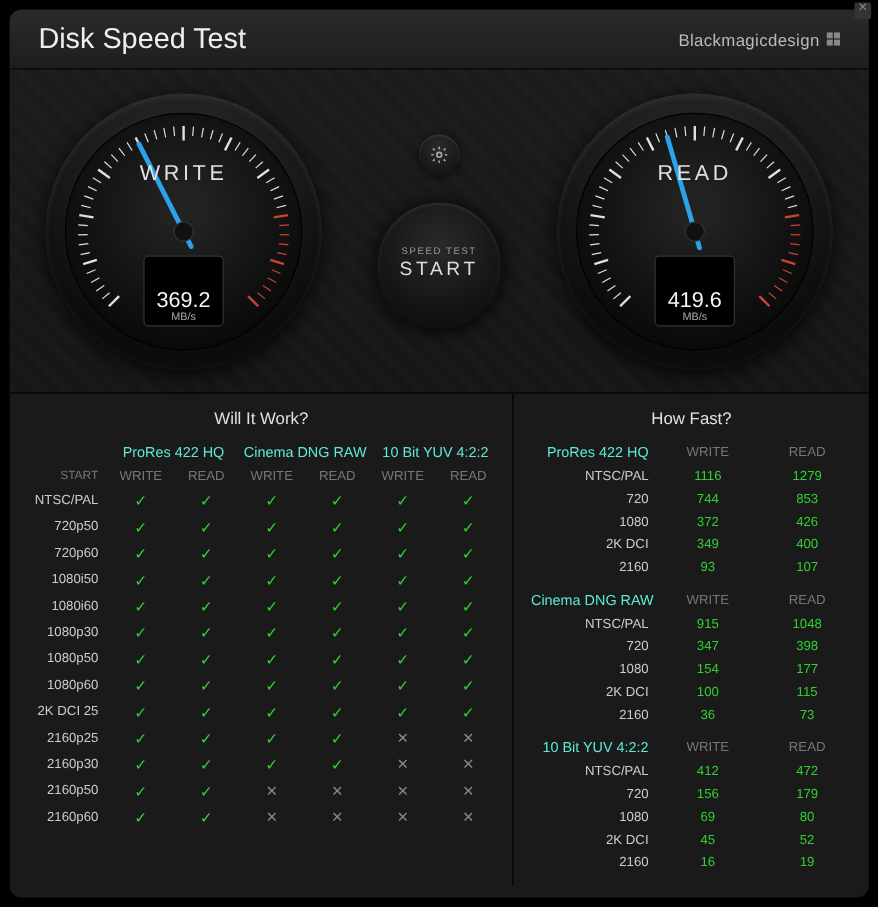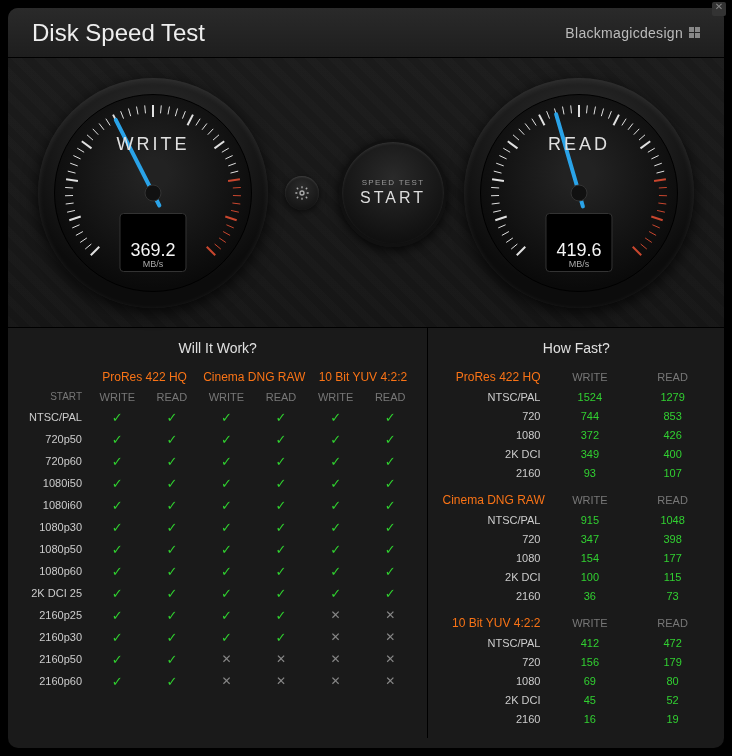--- a/index.html
+++ b/index.html
@@ -129,21 +129,21 @@
     line-height: 1.05;
     margin-top: 25px;
   }
   .gauge-unit {
     font-size: 9px;
     color: #aaa;
     line-height: 1;
   }
   .center-col {
     display: flex;
-    flex-direction: row;
+    flex-direction: column;
     align-items: center;
     gap: 20px;
   }
   .gear-btn {
     width: 34px; height: 34px;
     border-radius: 50%;
     background: radial-gradient(circle at 50% 35%, #2c2c2c, #0d0d0d);
     box-shadow: inset 0 1px 2px rgba(255,255,255,0.15), 0 2px 6px rgba(0,0,0,0.6);
     display: flex;
     align-items: center;
@@ -201,21 +201,21 @@
     border-collapse: collapse;
     table-layout: fixed;
   }
   th, td {
     padding: 3.5px 4px;
     font-size: 11px;
     text-align: center;
     white-space: nowrap;
   }
   th { color: #777; font-weight: 400; }
-  .codec-head { color: #f97316; font-size: 12px; }
+  .codec-head { color: #5eead4; font-size: 12px; }
   .row-label { text-align: right; color: #ccc; padding-right: 8px; }
   .format-head { text-align: right; color: #777; font-size: 10px; padding-right: 8px; }
   .check { color: #2fd12f; font-size: 13px; }
   .cross { color: #888; font-size: 12px; }
   .val { color: #31d031; font-variant-numeric: tabular-nums; }
   .group-spacer td { height: 6px; }
   .hf .codec-head { text-align: right; padding-right: 8px; }
   .hf-reshead { color: #777; font-size: 11px; }
 </style>
 </head>
@@ -552,21 +552,21 @@
             <col>
           </colgroup>
         <tbody id="hf-body">
             <tr>
               <td class="codec-head">ProRes 422 HQ</td>
               <th class="hf-reshead">WRITE</th>
               <th class="hf-reshead">READ</th>
             </tr>
             <tr>
               <td class="row-label">NTSC/PAL</td>
-              <td class="val">1524</td>
+              <td class="val">1116</td>
               <td class="val">1279</td>
             </tr>
             <tr>
               <td class="row-label">720</td>
               <td class="val">744</td>
               <td class="val">853</td>
             </tr>
             <tr>
               <td class="row-label">1080</td>
               <td class="val">372</td>

